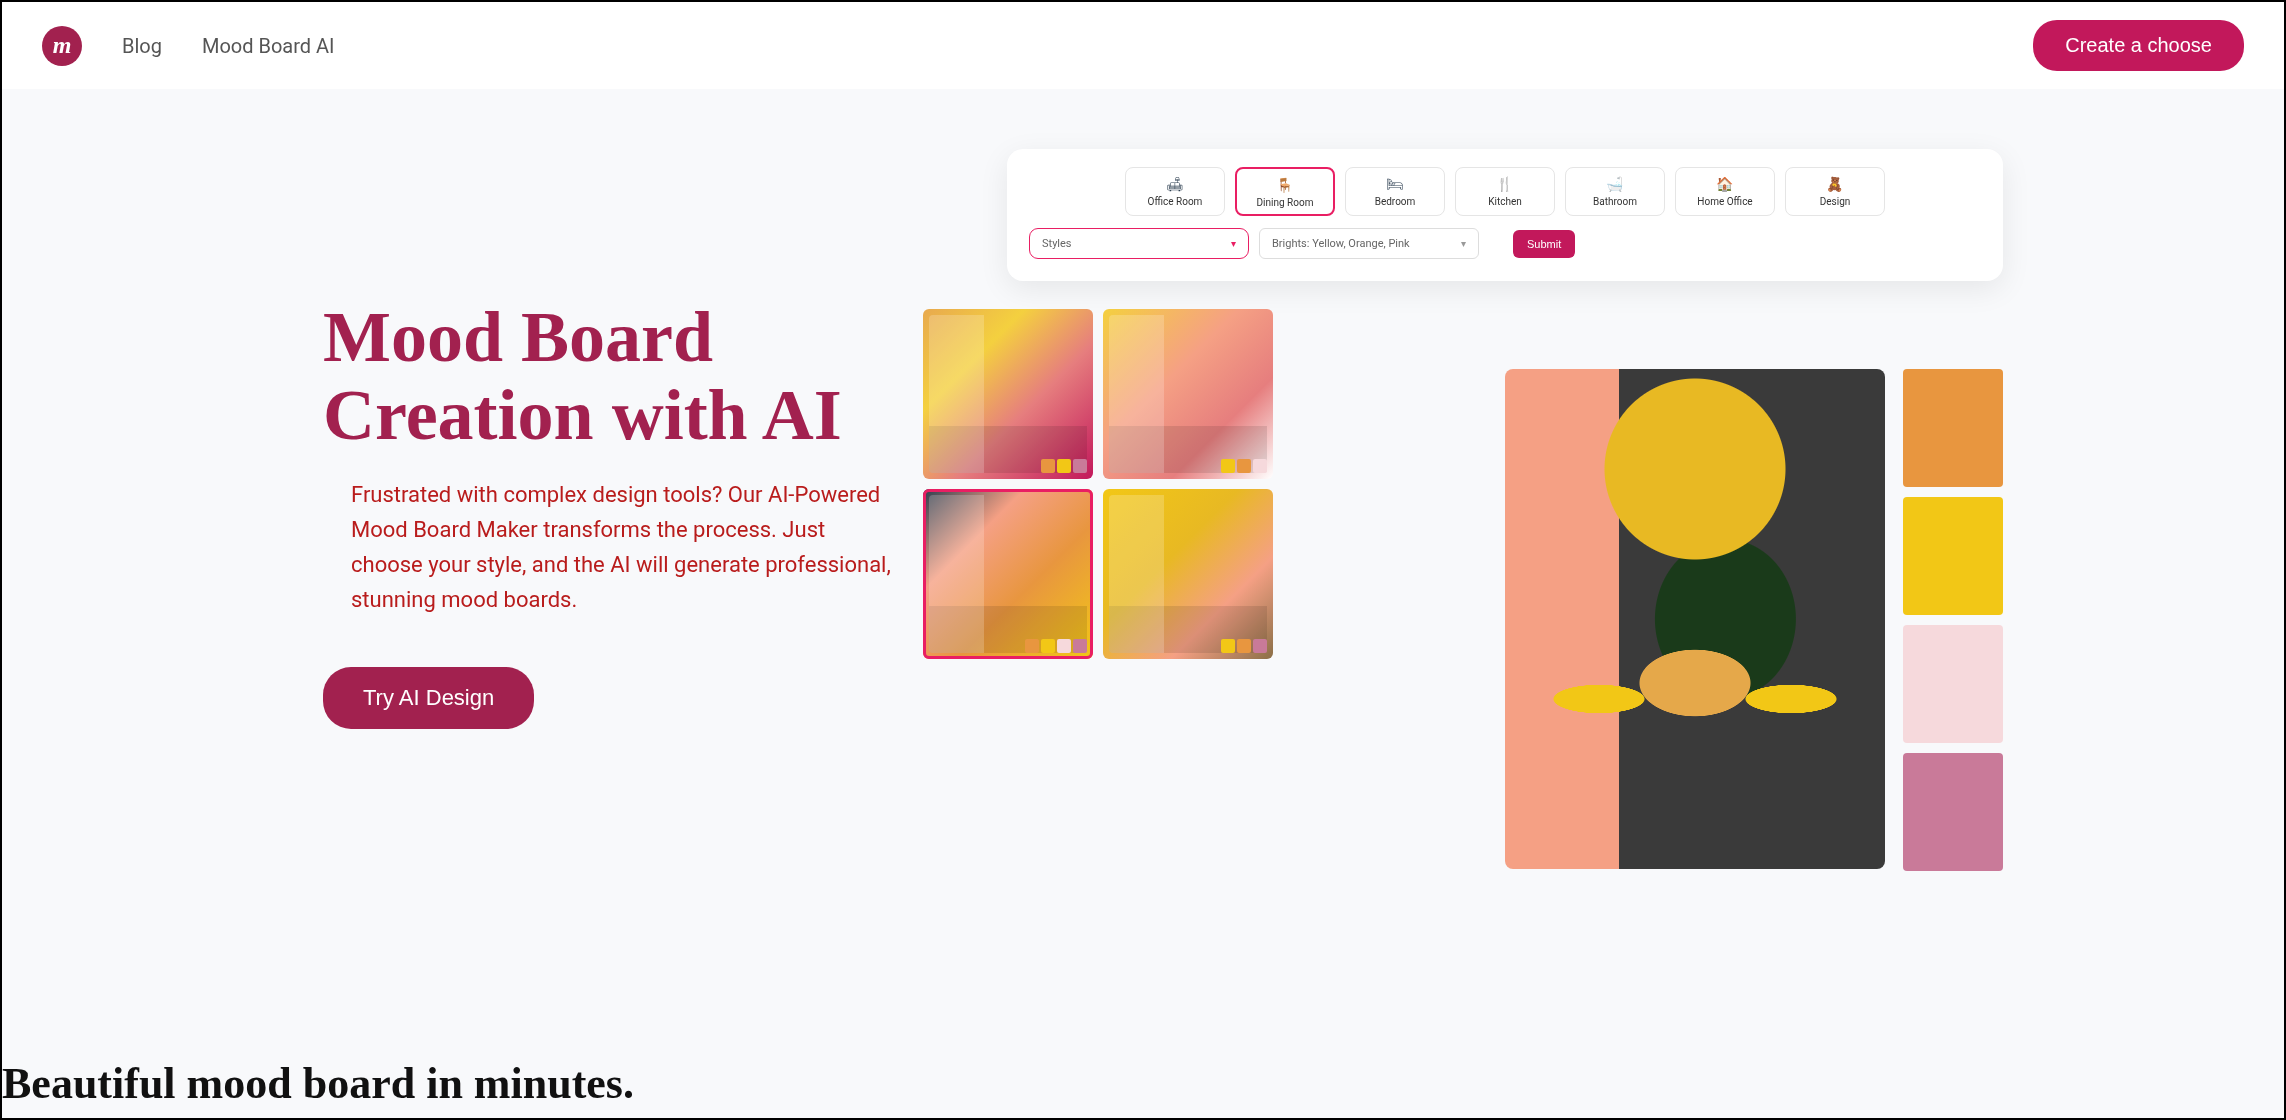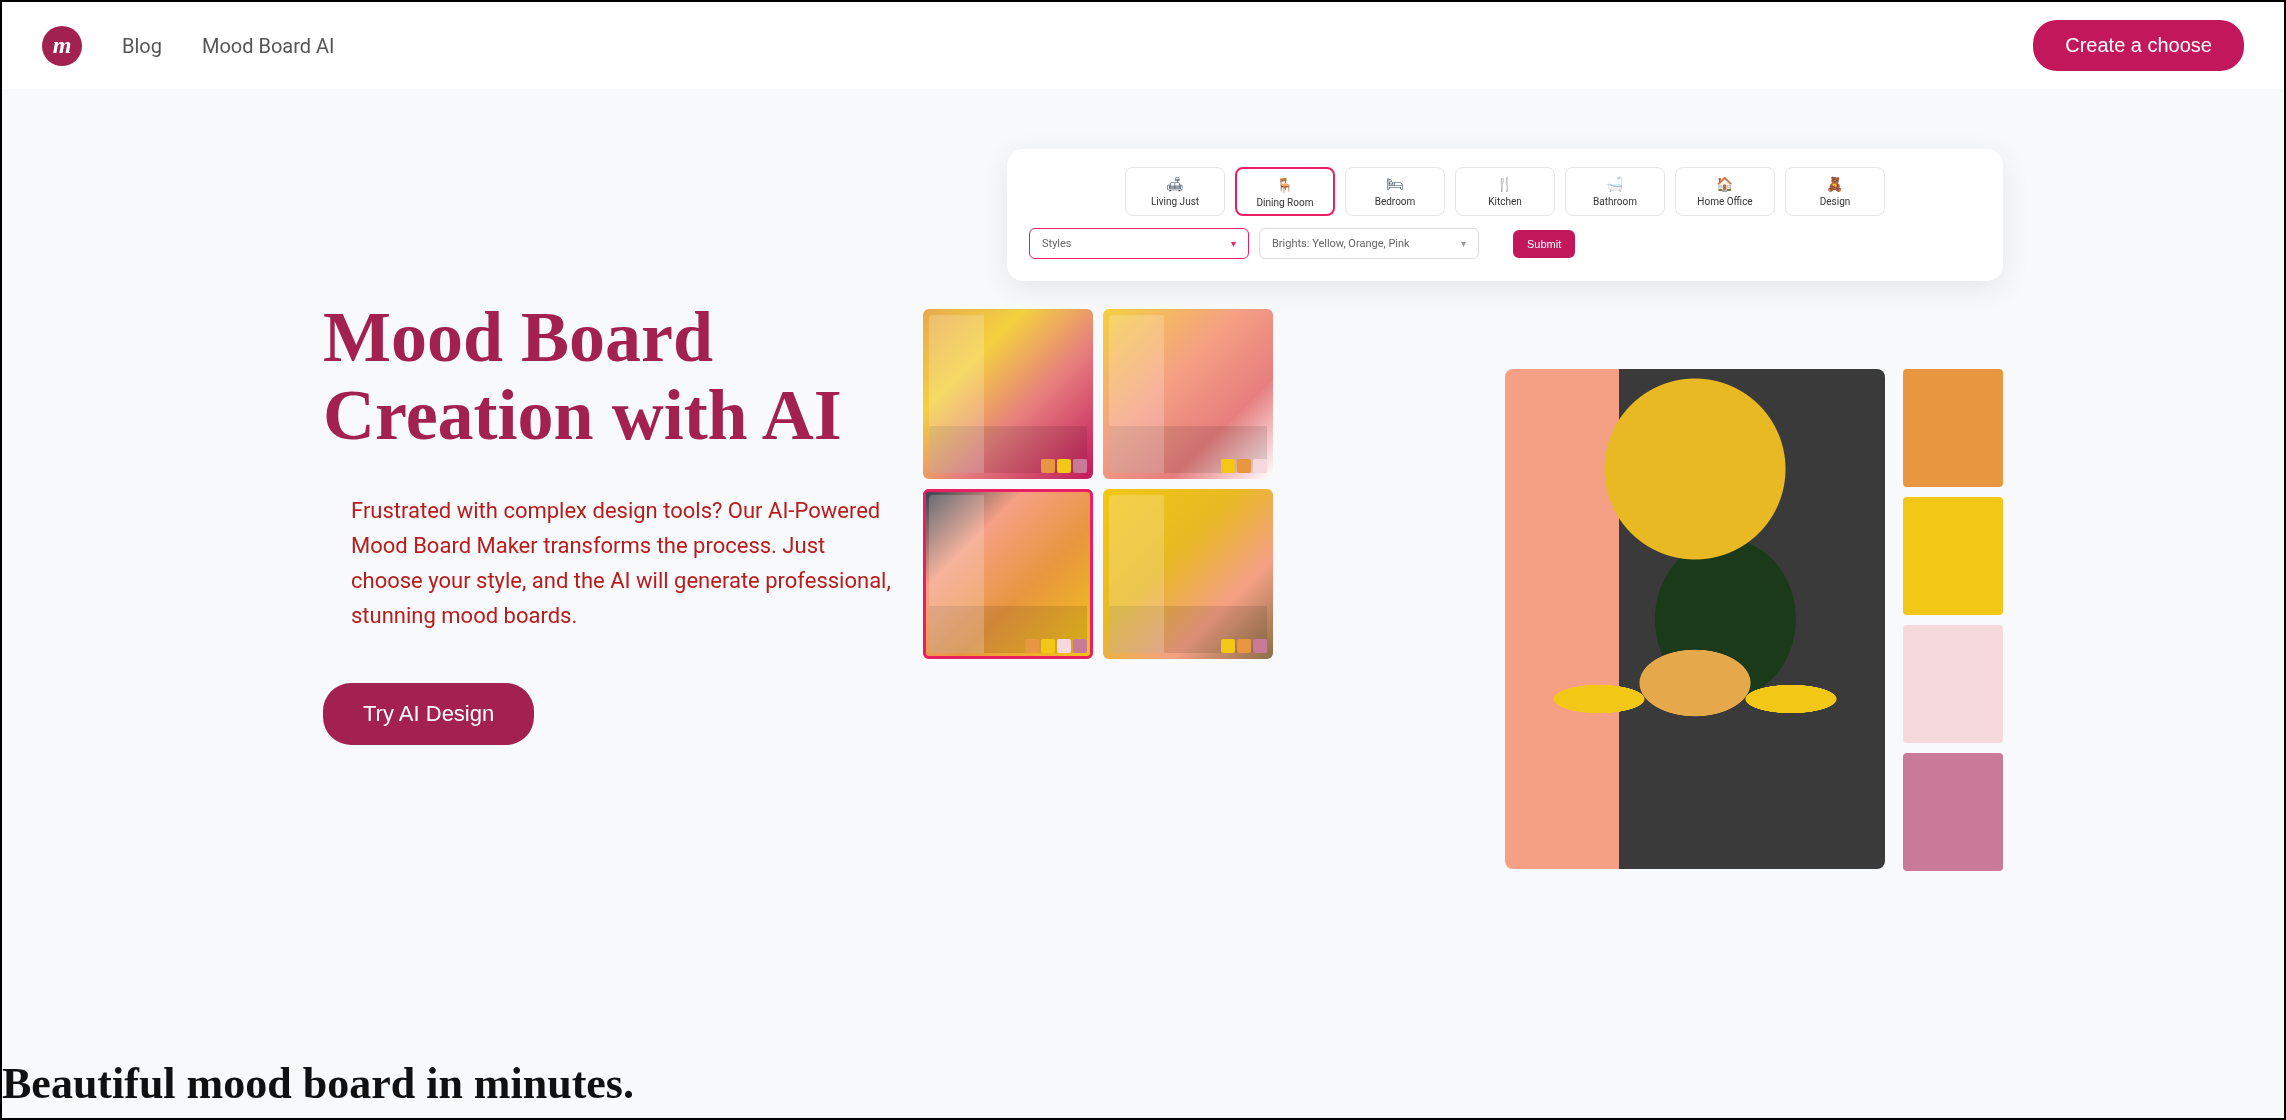--- a/index.html
+++ b/index.html
@@ -61,21 +61,21 @@
     gap: 60px;
     padding: 0 40px;
   }
   .hero-text { width: 580px; padding-top: 150px; }
   .hero-title {
     font-family: Georgia, "Times New Roman", serif;
     font-size: 72px;
     line-height: 1.08;
     color: #a2214f;
     font-weight: 600;
-    margin-bottom: 38px;
+    margin-bottom: 22px;
   }
   .hero-desc {
     font-size: 22px;
     line-height: 1.6;
     color: #b91c1c;
     margin-bottom: 50px;
     max-width: 540px;
     margin-left: 28px;
   }
   .try-btn {
@@ -126,21 +126,21 @@
     border: 1px solid #e91e63;
     border-radius: 6px;
     padding: 8px 12px;
     font-size: 11px;
     color: #333;
     display: flex;
     justify-content: space-between;
     align-items: center;
     background: #fff;
   }
-  .sel.styles { width: 220px; color: #666; }
+  .sel.styles { width: 220px; color: #666; border-radius: 9px; }
   .sel.colors { width: 220px; border-color: #ddd; color: #666; }
   .txt {
     border: 1px solid #ddd;
     border-radius: 6px;
     padding: 8px 12px;
     font-size: 11px;
     color: #e91e63;
     flex: 1;
     background: #fff;
   }
@@ -258,21 +258,21 @@
       <p class="hero-desc">Frustrated with complex design tools? Our AI-Powered Mood Board Maker transforms the process. Just choose your style, and the AI will generate professional, stunning mood boards.</p>
       <button class="try-btn">Try AI Design</button>
     </div>
 
     <div class="hero-visual">
 
       <div class="app-card">
         <div class="tabs">
           <div class="tab">
             <span class="tab-icon">🛋</span>
-            <span>Living Just</span>
+            <span>Office Room</span>
           </div>
           <div class="tab active">
             <span class="tab-icon">🪑</span>
             <span>Dining Room</span>
           </div>
           <div class="tab">
             <span class="tab-icon">🛏</span>
             <span>Bedroom</span>
           </div>
           <div class="tab">

